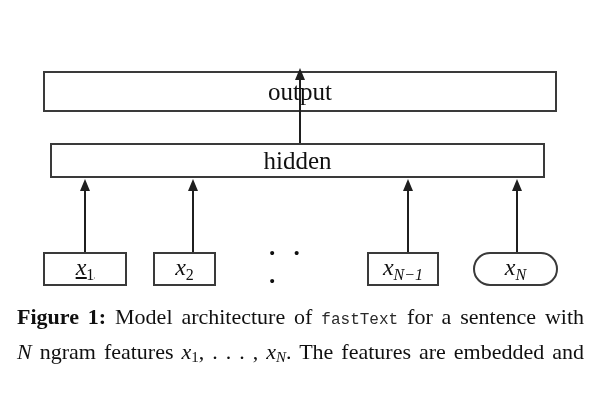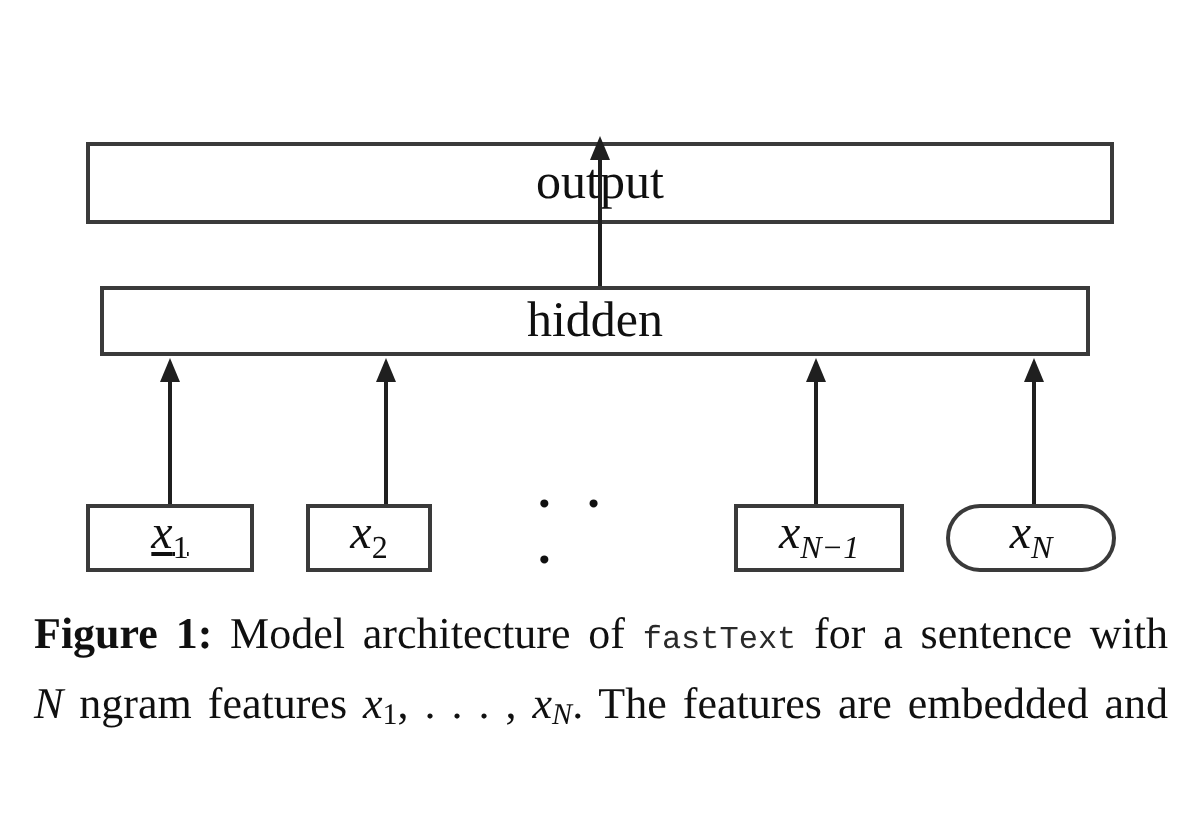--- a/index.html
+++ b/index.html
@@ -21,21 +21,21 @@
     box-sizing:border-box;
     display:flex;align-items:center;justify-content:center;
     z-index:2;
   }
   .layer-label{font-size:25px;line-height:1;color:#101010;}
   .output-box{left:43px;top:31px;width:514px;height:41px;margin-top:40px;}
   .hidden-box{left:50px;top:143px;width:495px;height:35px;}
   .input-box{top:252px;height:34px;}
   .input-x1{left:43px;width:84px;text-decoration:underline;}
   .input-x2{left:153px;width:63px;}
-  .input-xn1{left:367px;width:85px;}
+  .input-xn1{left:367px;width:72px;}
   .input-xn{left:473px;width:85px;border-radius:17px;}
   .math{font-style:italic;font-size:24px;line-height:1;}
   .msub{font-style:italic;font-size:16px;vertical-align:-5px;letter-spacing:0;}
   .msub-digit{font-style:normal;font-size:16px;vertical-align:-5px;}
   .ellipsis-dots{
     position:absolute;left:268px;top:252px;width:62px;height:30px;
     display:flex;align-items:center;justify-content:center;
     font-size:25px;letter-spacing:5px;color:#101010;z-index:2;font-weight:bold;
   }
 

